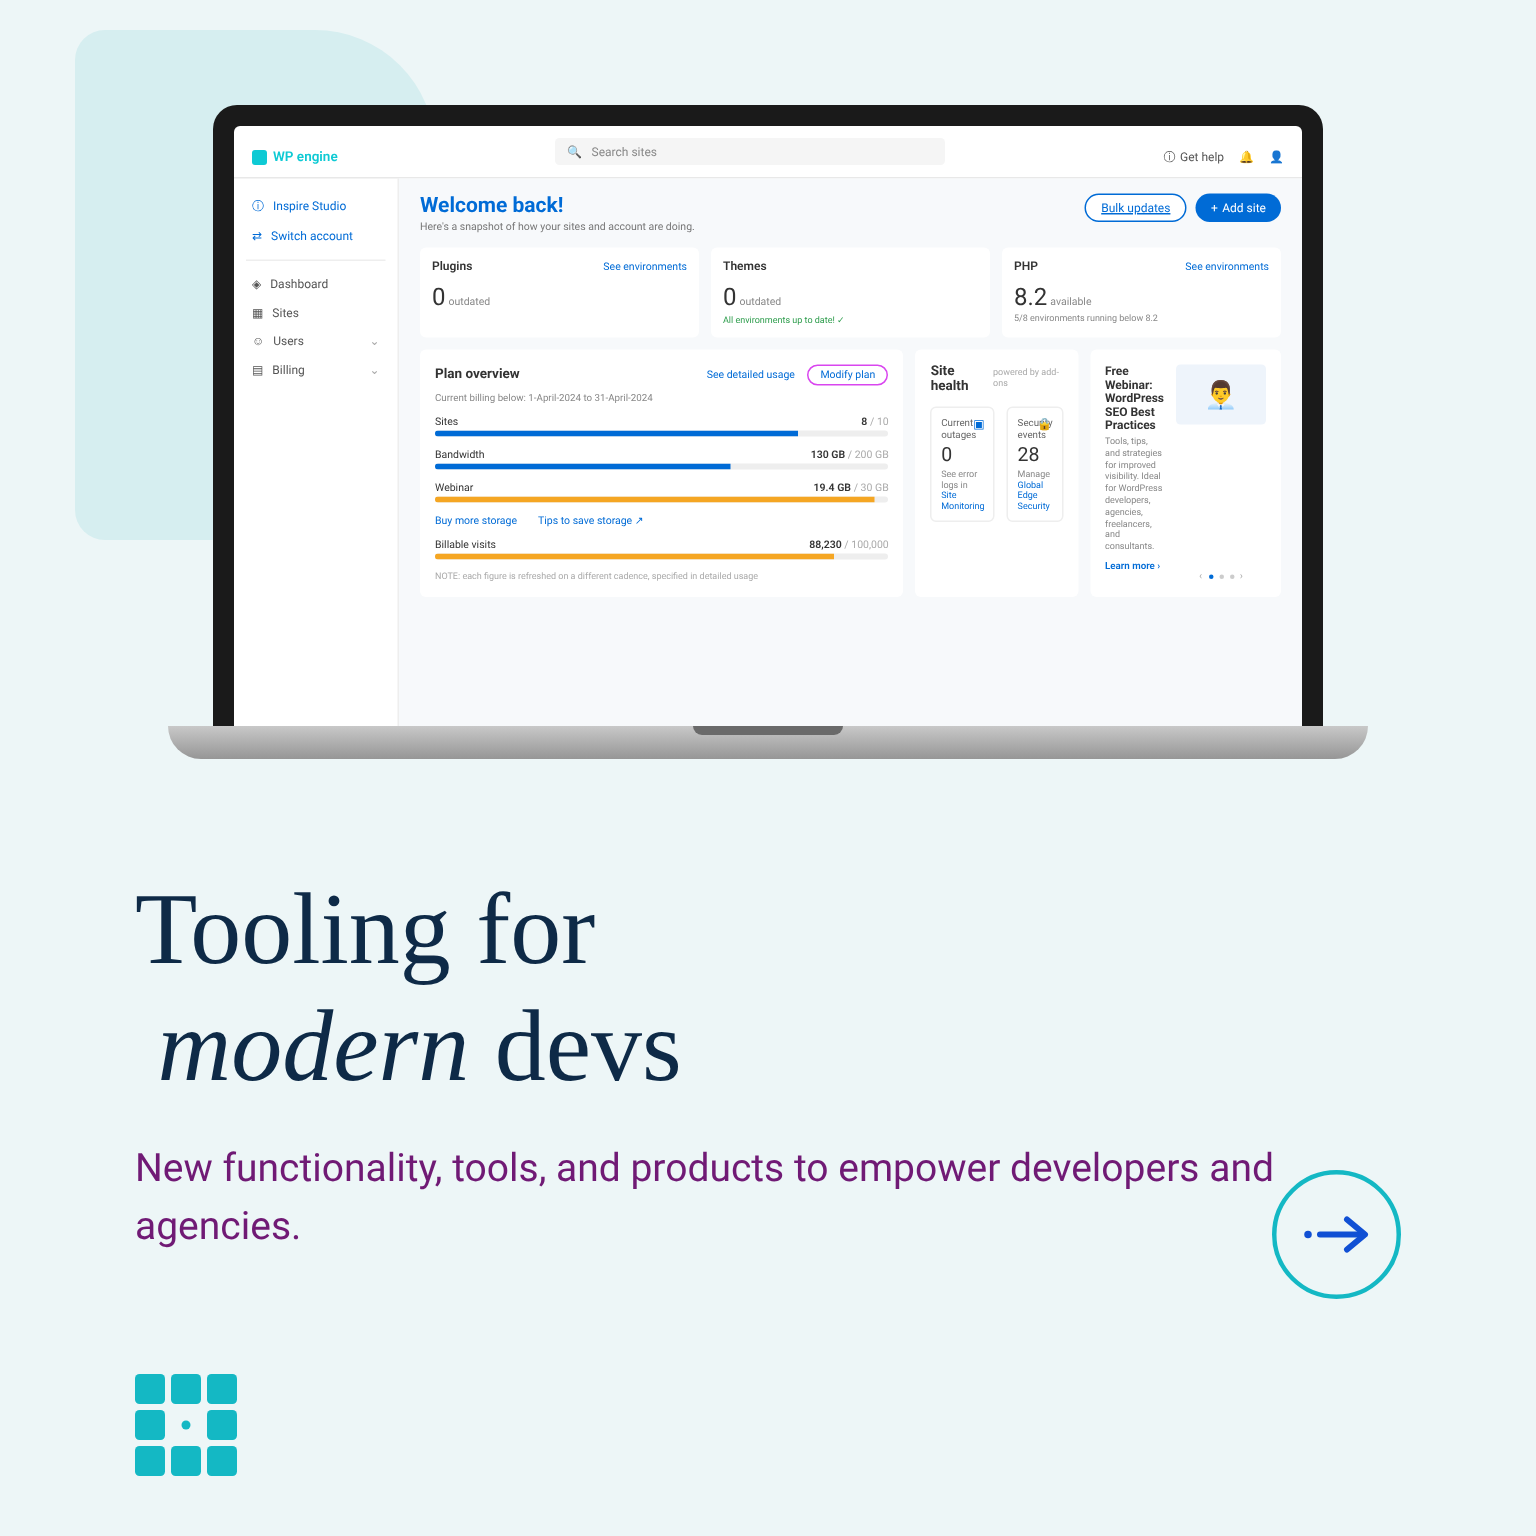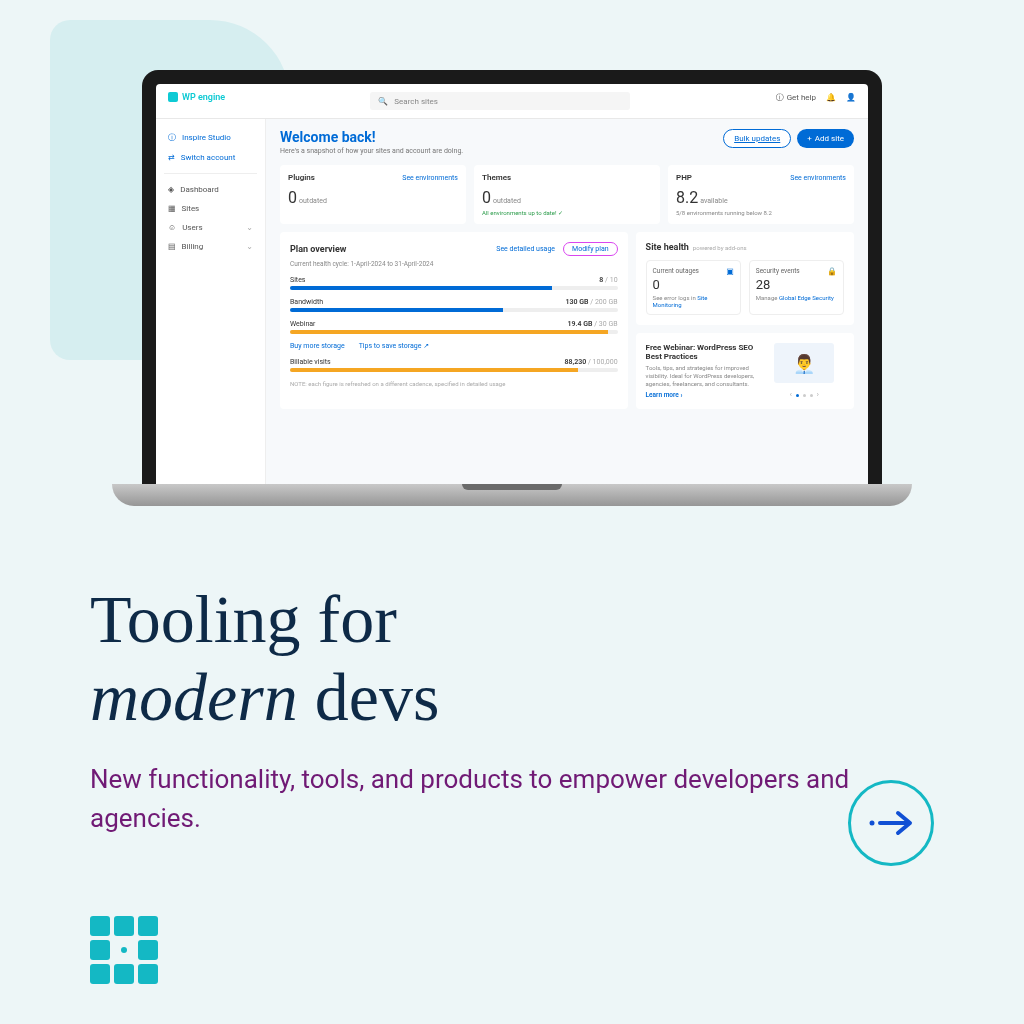--- a/index.html
+++ b/index.html
@@ -4,21 +4,21 @@
 <style>
 * { margin: 0; padding: 0; box-sizing: border-box; }
 body { font-family: -apple-system, BlinkMacSystemFont, "Segoe UI", Roboto, sans-serif; width: 1024px; height: 1024px; background: #edf6f7; position: relative; overflow: hidden; }
 .bg-shape { position: absolute; top: 20px; left: 50px; width: 240px; height: 340px; background: #d6eef0; border-radius: 20px 80px 20px 20px; }
 .laptop { position: absolute; top: 70px; left: 50%; transform: translateX(-50%); width: 740px; }
 .laptop-screen { background: #1a1a1a; border-radius: 16px 16px 0 0; padding: 14px 14px 0 14px; }
 .laptop-inner { background: #fff; border-radius: 4px 4px 0 0; height: 400px; overflow: hidden; font-size: 8px; color: #333; }
 .laptop-base { height: 22px; background: linear-gradient(180deg, #c8c8c8 0%, #969696 100%); border-radius: 0 0 26px 26px; position: relative; margin: 0 -30px; }
 .laptop-base::before { content: ""; position: absolute; top: 0; left: 50%; transform: translateX(-50%); width: 100px; height: 6px; background: #6a6a6a; border-radius: 0 0 6px 6px; }
 
-.app-header { display: flex; align-items: flex-start; padding: 8px 12px; border-bottom: 1px solid #e8e8e8; gap: 10px; }
+.app-header { display: flex; align-items: flex-end; padding: 8px 12px; border-bottom: 1px solid #e8e8e8; gap: 10px; }
 .logo { display: flex; align-items: center; gap: 4px; color: #0ecad4; font-weight: 600; font-size: 9px; }
 .logo-mark { width: 10px; height: 10px; background: #0ecad4; border-radius: 2px; display: inline-block; }
 .search-wrap { flex: 1; display: flex; justify-content: center; }
 .search { width: 260px; height: 18px; background: #f5f5f5; border-radius: 3px; display: flex; align-items: center; padding: 0 8px; color: #888; gap: 6px; }
 .hdr-right { display: flex; align-items: center; gap: 10px; color: #555; }
 .hdr-link { display: flex; align-items: center; gap: 3px; }
 
 .app-body { display: flex; height: calc(100% - 34px); }
 .sidebar { width: 110px; border-right: 1px solid #eee; padding: 8px; }
 .sb-item { display: flex; align-items: center; gap: 6px; padding: 5px 4px; color: #555; border-radius: 3px; }
@@ -55,21 +55,21 @@
 .metric { margin-bottom: 8px; }
 .metric-row { display: flex; justify-content: space-between; font-size: 7px; margin-bottom: 2px; }
 .metric-val { font-weight: 600; }
 .metric-max { color: #aaa; font-weight: 400; }
 .bar { height: 4px; background: #eee; border-radius: 2px; overflow: hidden; }
 .bar-fill { height: 100%; background: #006bd6; }
 .bar-fill.orange { background: #f5a623; }
 .plan-links { display: flex; gap: 14px; margin: 4px 0 8px; }
 .plan-note { font-size: 6px; color: #aaa; margin-top: 4px; }
 
-.right-col { flex: 1; display: flex; flex-direction: column; gap: 8px; }
+.right-col { flex: 1; display: flex; gap: 8px; }
 .health-card { background: #fff; border-radius: 4px; padding: 10px; }
 .health-header { display: flex; align-items: baseline; gap: 4px; margin-bottom: 8px; }
 .health-title { font-weight: 700; font-size: 9px; }
 .health-sub { font-size: 6px; color: #aaa; }
 .health-grid { display: flex; gap: 8px; }
 .health-item { flex: 1; border: 1px solid #eee; border-radius: 4px; padding: 6px; position: relative; }
 .health-label { font-size: 6.5px; color: #666; }
 .health-num { font-size: 13px; font-weight: 400; margin: 2px 0; }
 .health-link { font-size: 6px; color: #888; }
 .health-link a { color: #006bd6; }
@@ -81,21 +81,21 @@
 .web-desc { font-size: 6px; color: #888; line-height: 1.3; margin-bottom: 4px; }
 .web-link { font-size: 6.5px; color: #006bd6; font-weight: 600; }
 .web-right { flex: 1; display: flex; flex-direction: column; align-items: center; justify-content: space-between; }
 .web-illus { width: 60px; height: 40px; background: #eef4fb; border-radius: 3px; position: relative; display:flex; align-items:center; justify-content:center; }
 .web-dots { display: flex; align-items: center; gap: 4px; font-size: 7px; color: #aaa; margin-top: 4px; }
 .dot { width: 3px; height: 3px; border-radius: 50%; background: #ccc; }
 .dot.active { background: #006bd6; }
 
 .hero { position: absolute; top: 580px; left: 90px; right: 90px; }
 .hero-title { font-family: Georgia, "Times New Roman", serif; font-size: 68px; color: #0e2a47; line-height: 1.15; font-weight: 400; margin-bottom: 24px; }
-.hero-title em { font-style: italic; }
+.hero-title em { font-style: italic; margin-left: 15px; }
 .hero-sub { font-size: 26px; color: #701a75; line-height: 1.5; }
 .arrow-btn { position: absolute; right: 0; top: 200px; width: 86px; height: 86px; border: 3px solid #14b8c4; border-radius: 50%; display: flex; align-items: center; justify-content: center; }
 .arrow-btn svg { width: 46px; height: 30px; }
 
 .brand-mark { position: absolute; left: 90px; bottom: 40px; width: 68px; height: 68px; display: grid; grid-template-columns: repeat(3,1fr); grid-template-rows: repeat(3,1fr); gap: 4px; }
 .brand-mark span { background: #14b8c4; border-radius: 3px; }
 .brand-mark span:nth-child(5) { background: transparent; position: relative; }
 .brand-mark span:nth-child(5)::after { content:""; position:absolute; top:50%; left:50%; width:6px; height:6px; background:#14b8c4; border-radius:50%; transform:translate(-50%,-50%); }
 </style>
 </head>
@@ -204,21 +204,21 @@
 
           <div class="mid-row">
             <div class="plan-card">
               <div class="plan-header">
                 <span class="plan-title">Plan overview</span>
                 <div class="plan-actions">
                   <span class="stat-link">See detailed usage</span>
                   <span class="modify-btn">Modify plan</span>
                 </div>
               </div>
-              <div class="cycle"><span>Current health cycle:</span> <span>1-April-2024 to 31-April-2024</span></div>
+              <div class="cycle"><span>Current billing below:</span> <span>1-April-2024 to 31-April-2024</span></div>
 
               <div class="metric">
                 <div class="metric-row">
                     <span>Sites</span>
                     <span><span class="metric-val">8</span> <span class="metric-max">/ 10</span></span>
                   </div>
                 <div class="bar">
                     <div class="bar-fill" style="width:80%"></div>
                   </div>
               </div>

